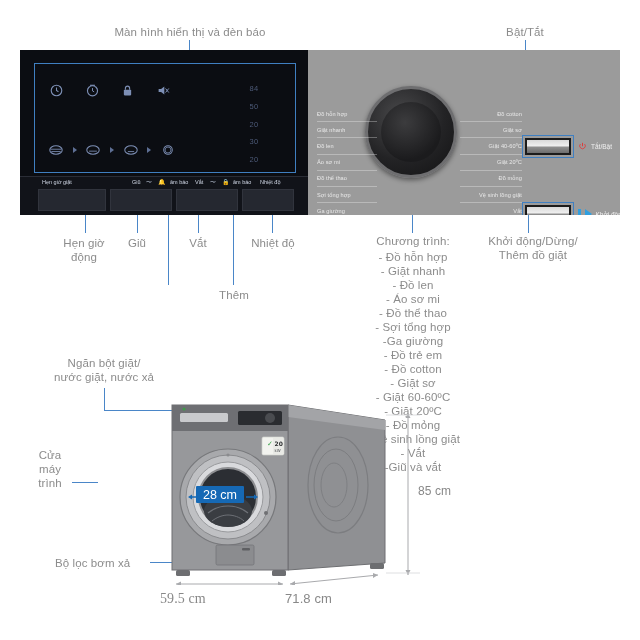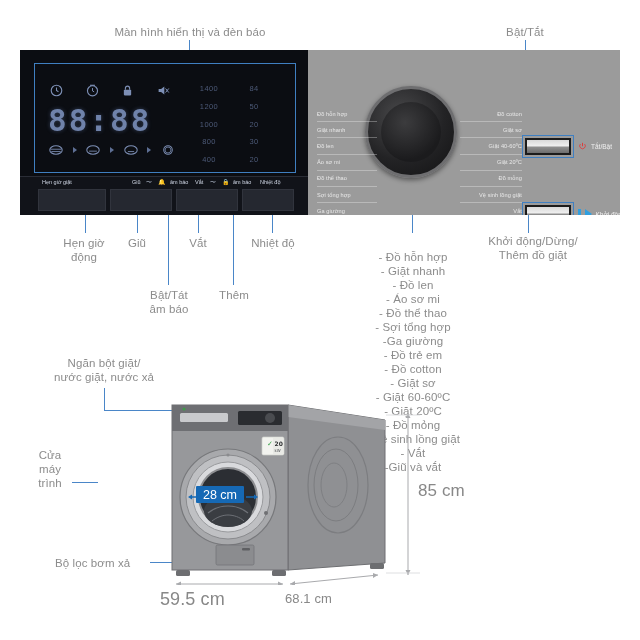--- a/index.html
+++ b/index.html
@@ -258,21 +258,20 @@
           </svg>
       </span>
       <span class="lcd-ic">
         <svg viewBox="0 0 16 16">
             <path d="M2 6.2h3L9 3v10L5 9.8H2z" fill="currentColor"></path>
             <path d="M10.5 5.5l4 5M14.5 5.5l-4 5" stroke="currentColor" stroke-width="1.2"></path>
           </svg>
       </span>
     </div>
 
-    <div id="seg">88:88</div>
 
     <div class="lcd-bot">
       <span class="stage">
         <svg viewBox="0 0 18 14">
             <ellipse cx="9" cy="7" rx="8" ry="5.5" fill="none" stroke="currentColor" stroke-width="1.3"></ellipse>
             <path d="M2 6h14M3 9h12" stroke="currentColor" stroke-width="1.1"></path>
           </svg>
       </span>
       <span class="arrow-dot"></span>
       <span class="stage">
@@ -290,27 +289,20 @@
       </span>
       <span class="arrow-dot"></span>
       <span class="stage">
         <svg viewBox="0 0 18 14">
             <circle cx="9" cy="7" r="5.5" fill="none" stroke="currentColor" stroke-width="1.3"></circle>
             <path d="M9 3.2a3.8 3.8 0 010 7.6 3.8 3.8 0 010-7.6" fill="none" stroke="currentColor" stroke-width="1"></path>
           </svg>
       </span>
     </div>
 
-    <div class="lcd-col" id="col-spin">
-      <span>1400</span>
-      <span>1200</span>
-      <span>1000</span>
-      <span>800</span>
-      <span>400</span>
-    </div>
 
     <div class="lcd-col" id="col-temp">
       <span>84</span>
       <span>50</span>
       <span>20</span>
       <span>30</span>
       <span>20</span>
     </div>
 
     <div id="display-outline"></div>
@@ -388,24 +380,23 @@
   <div class="leader v" style="left:233px; top:215px; height:70px;"></div>
   <div class="leader v" style="left:272px; top:215px; height:18px;"></div>
   <div class="leader v" style="left:412px; top:215px; height:18px;"></div>
   <div class="leader v" style="left:528px; top:215px; height:18px;"></div>
 
   <div class="anno center" style="left:45px; top:236px; width:78px;">Hẹn giờ
 động</div>
   <div class="anno center" style="left:108px; top:236px; width:58px;">Giũ</div>
   <div class="anno center" style="left:172px; top:236px; width:52px;">Vắt</div>
   <div class="anno center" style="left:240px; top:236px; width:66px;">Nhiệt độ</div>
-  <div class="anno center" style="left:134px; top:288px; width:70px;">Bật/Tát
-âm báo</div>
   <div class="anno center" style="left:206px; top:288px; width:56px;">Thêm</div>
 
+  <div class="anno center" style="left:352px; top:234px; width:122px;">Chương trình:</div>
   <div class="anno center" id="prog-anno" style="left:352px; top:250px; width:122px;">- Đồ hỗn hợp
 - Giặt nhanh
 - Đồ len
 - Áo sơ mi
 - Đồ thể thao
 - Sợi tổng hợp
 -Ga giường
 - Đồ trẻ em
 - Đồ cotton
 - Giặt sơ
@@ -485,17 +476,17 @@
     <line x1="266" y1="30" x2="300" y2="30" stroke="#d6d7d9" stroke-width=".8"></line>
     <line x1="266" y1="188" x2="300" y2="188" stroke="#d6d7d9" stroke-width=".8"></line>
 
     <line x1="56" y1="199" x2="163" y2="199" stroke="#a9aaad" stroke-width="1"></line>
     <path d="M56 199l5-2.5v5zM163 199l-5-2.5v5z" fill="#a9aaad"></path>
 
     <line x1="170" y1="199" x2="258" y2="190" stroke="#a9aaad" stroke-width="1"></line>
     <path d="M170 199l5-3v5zM258 190l-5 3v-5z" fill="#a9aaad"></path>
   </svg>
 
-  <div class="anno" style="left:418px; top:484px; font-size:17px; color:#888;">85 cm</div>
-  <div class="anno" style="left:160px; top:592px; font-size:18px; color:#888;">59.5 cm</div>
-  <div class="anno" style="left:285px; top:592px; font-size:13px; color:#888;">68.1 cm</div>
+  <div class="anno" style="left:418px; top:484px; font-size:12px; color:#888;">85 cm</div>
+  <div class="anno" style="left:160px; top:592px; font-size:14px; color:#888;font-family:Liberation Serif, serif;">59.5 cm</div>
+  <div class="anno" style="left:285px; top:592px; font-size:13px; color:#888;">71.8 cm</div>
 
 </div>
 
 </body></html>

